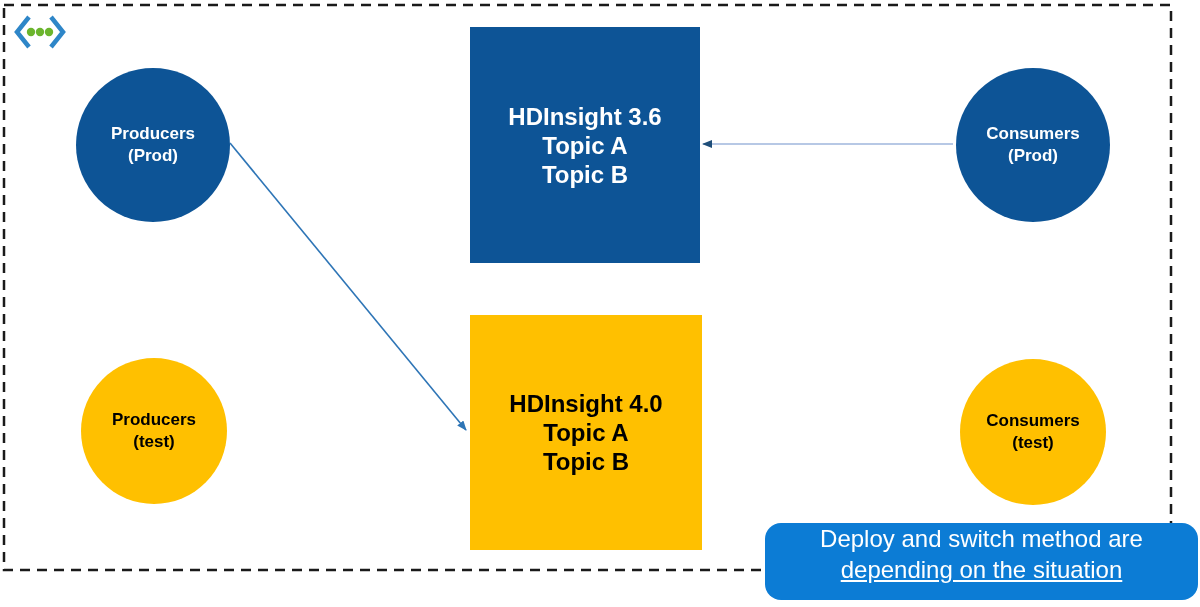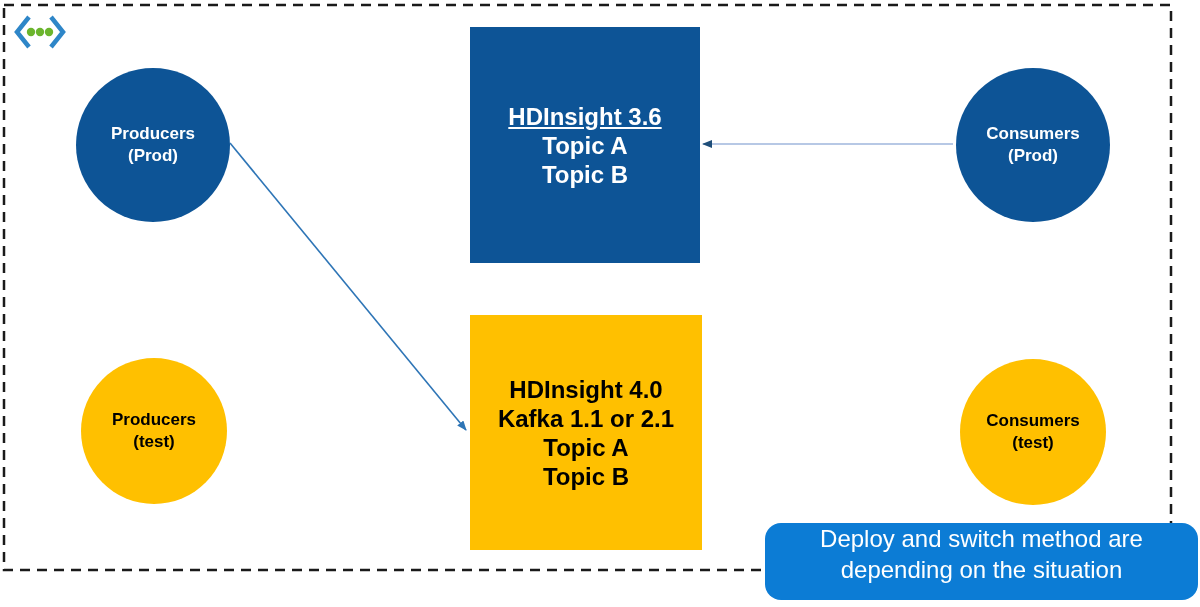--- a/index.html
+++ b/index.html
@@ -77,30 +77,29 @@
     <span style="color: rgb(255, 255, 255);">Consumers</span>
     <span style="color: rgb(255, 255, 255);">(Prod)</span>
   </div>
 
   <div id="consumers-test" class="node circle" style="background-color: rgb(255, 192, 0);">
     <span style="color: rgb(0, 0, 0);">Consumers</span>
     <span style="color: rgb(0, 0, 0);">(test)</span>
   </div>
 
   <div id="hdinsight-36" class="node square" style="background-color: rgb(13, 84, 150);">
-    <span style="color: rgb(255, 255, 255); text-decoration: underline;">HDInsight 3.6</span>
+    <span style="color: rgb(255, 255, 255);">HDInsight 3.6</span>
     <span style="color: rgb(255, 255, 255);">Topic A</span>
     <span style="color: rgb(255, 255, 255);">Topic B</span>
   </div>
 
   <div id="hdinsight-40" class="node square" style="background-color: rgb(255, 192, 0);">
     <span style="color: rgb(0, 0, 0);">HDInsight 4.0</span>
-    <span style="color: rgb(0, 0, 0);">Kafka 1.1 or 2.1</span>
     <span style="color: rgb(0, 0, 0);">Topic A</span>
     <span style="color: rgb(0, 0, 0);">Topic B</span>
   </div>
 
   <div class="note" style="background-color: rgb(12, 124, 213);">
     <span style="color: rgb(255, 255, 255);">Deploy and switch method are</span>
-    <span style="color: rgb(255, 255, 255);">depending on the situation</span>
+    <span style="color: rgb(255, 255, 255); text-decoration: underline;">depending on the situation</span>
   </div>
 
 </div>
 
 </body></html>

